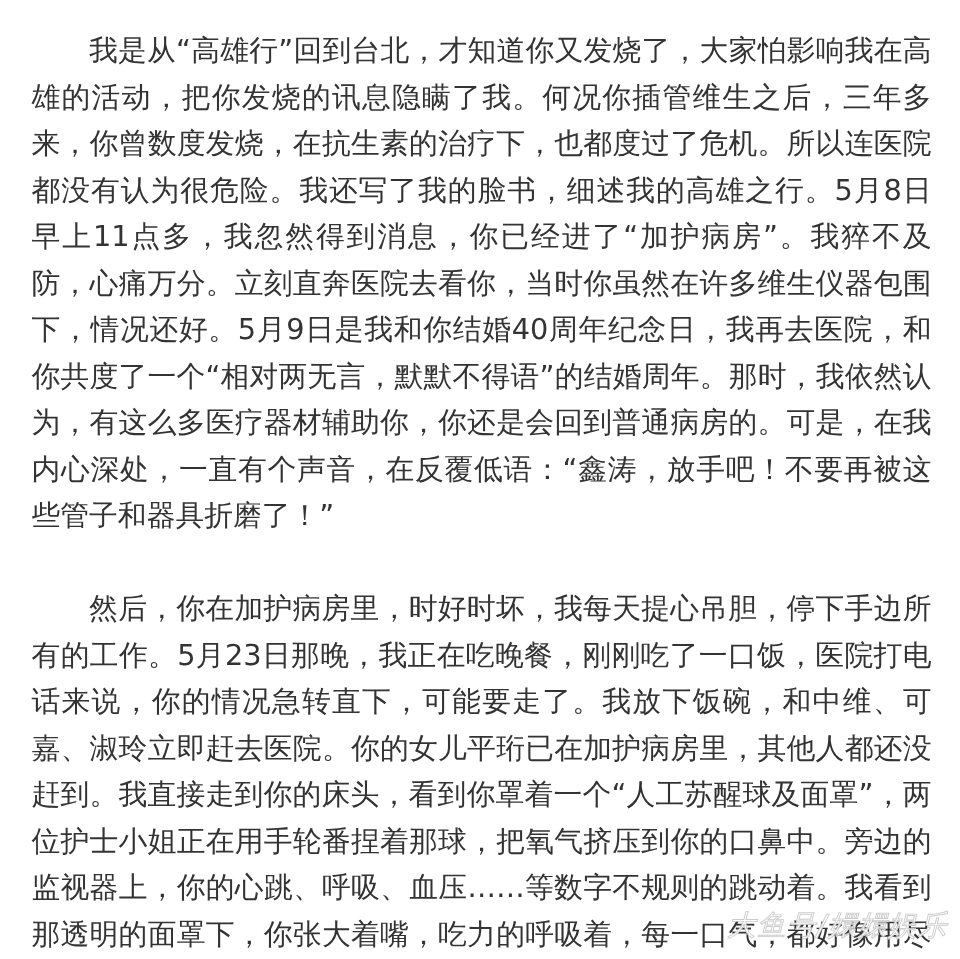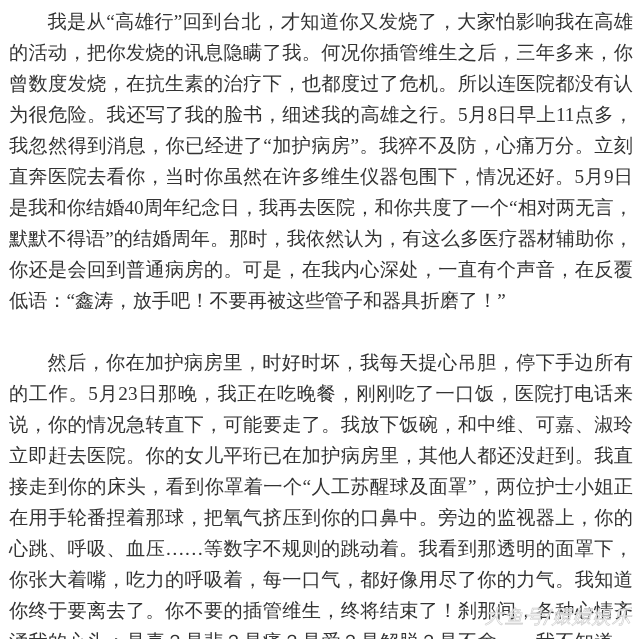--- a/index.html
+++ b/index.html
@@ -18,25 +18,24 @@
       left: 9px;
       top: 6px;
       width: 624px;
       font-family: "DejaVu Sans", "Liberation Sans", sans-serif;
       font-size: 19.2px;
       line-height: 31px;
       color: #333333;
       letter-spacing: 0px;
     }
     .para {
-      margin: 0;
+      margin: 12px;
       text-indent: 2em;
       text-align: justify;
       word-break: break-all;
-      font-family: Liberation Serif, serif;
     }
     .para + .para {
       margin-top: 31px;
     }
     .watermark {
       position: absolute;
       right: 8px;
       top: 604px;
       font-family: "DejaVu Sans", "Liberation Sans", sans-serif;
       font-size: 19px;

